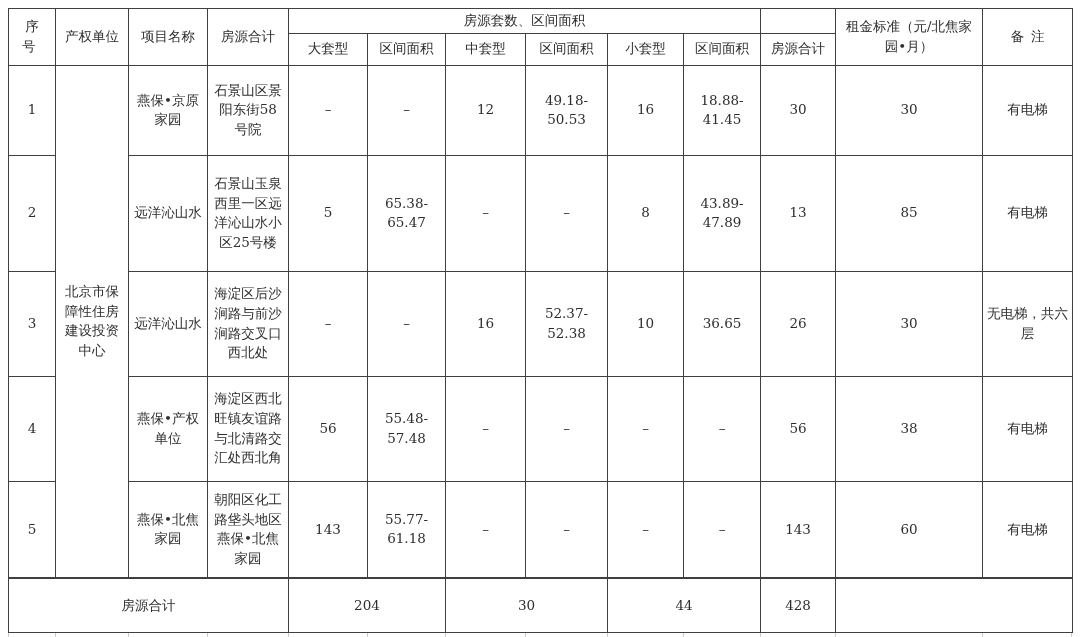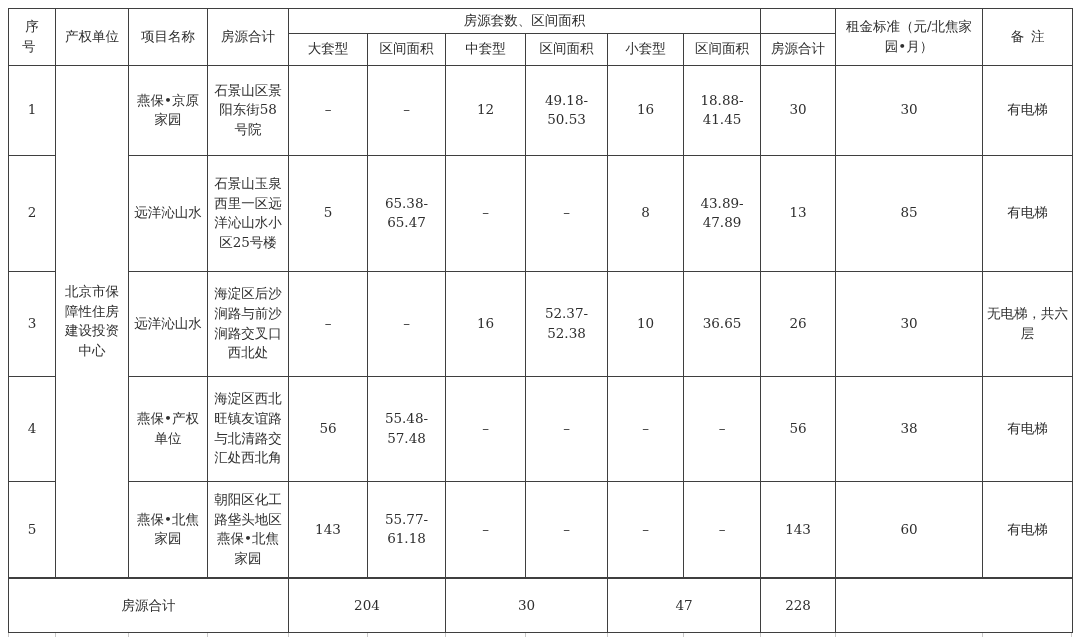--- a/index.html
+++ b/index.html
@@ -177,22 +177,22 @@
       <td>–</td>
       <td>143</td>
       <td>60</td>
       <td class="remark">有电梯</td>
     </tr>
 
     <tr class="summary">
       <td colspan="4">房源合计</td>
       <td colspan="2">204</td>
       <td colspan="2">30</td>
-      <td colspan="2">47</td>
-      <td>228</td>
+      <td colspan="2">44</td>
+      <td>428</td>
       <td colspan="2"></td>
     </tr>
   </tbody>
     </table>
 
   <div class="ghost-row">
     <span style="width:47px"></span>
       <span style="width:73px"></span>
       <span style="width:79px"></span>
     <span style="width:81px"></span>

